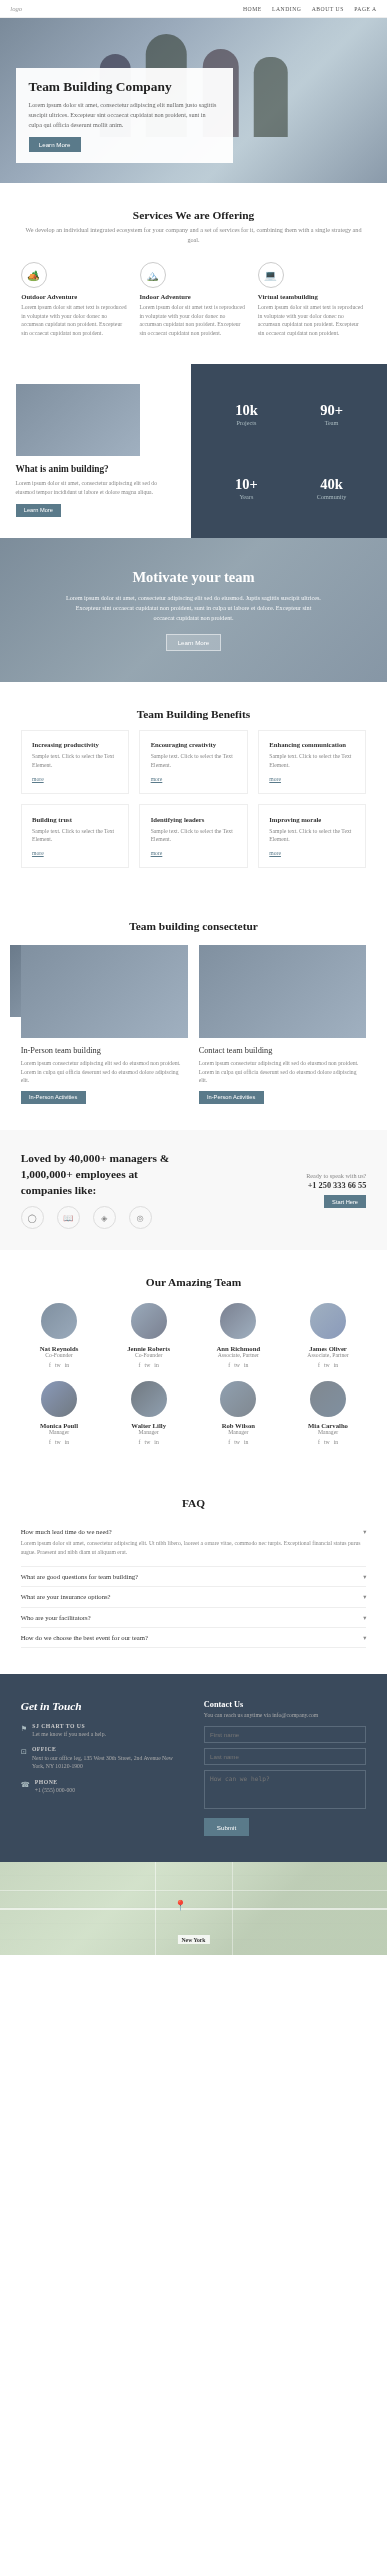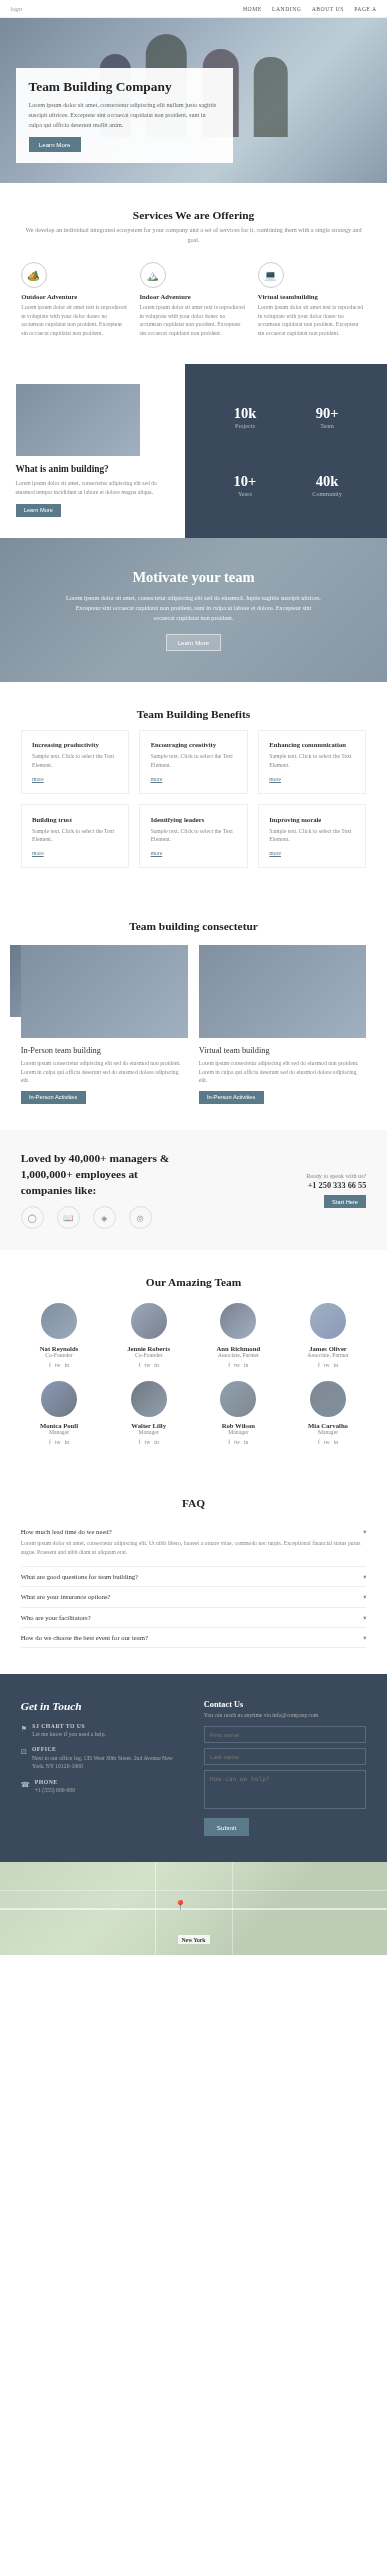--- a/index.html
+++ b/index.html
@@ -24,21 +24,21 @@
     .section-subtitle { text-align: center; font-size: 6.2px; color: #888; margin-bottom: 18px; line-height: 1.5; }
 
     .services-grid { display: flex; gap: 10.3px; justify-content: center; flex-wrap: wrap; }
     .service-card { flex: 1; min-width: 93px; max-width: 108px; }
     .service-icon { width: 26px; height: 26px; border-radius: 50%; border: 1px solid #ccc; display: flex; align-items: center; justify-content: center; margin-bottom: 5.2px; font-size: 10.3px; color: #666; }
     .service-name { font-size: 6.7px; font-weight: bold; color: #333; margin-bottom: 3.1px; }
     .service-desc { font-size: 5.7px; color: #888; line-height: 1.5; }
     .what-left { flex: 1; padding: 20.7px 15.5px; }
     .what-title { font-size: 9.3px; font-weight: bold; color: #222; margin-bottom: 5.2px; }
     .what-text { font-size: 5.7px; color: #888; line-height: 1.5; margin-bottom: 7.7px; }
-    .what-right { background: #3a4a5c; flex: 1; display: grid; grid-template-columns: 1fr 1fr; padding: 24px; gap: 10.3px; align-items: center; }
+    .what-right { background: #3a4a5c; flex: 1; display: grid; grid-template-columns: 1fr 1fr; padding: 18px; gap: 10.3px; align-items: center; }
     .stat-item { text-align: center; color: #fff; }
     .stat-number { font-size: 14.5px; font-weight: bold; }
     .stat-label { font-size: 6.2px; color: #aabbc0; }
     .what-img { width: 103px; height: 77px; background: linear-gradient(135deg, #9ba4b0, #b8c4d0); margin-bottom: 7.7px; }
 
     
     .motivate-section { position: relative; background: linear-gradient(135deg, #8a9ba8, #aabbc5); padding: 31px 20.7px; text-align: center; color: #fff; min-height: 129px; }
     .motivate-title { font-size: 14.5px; font-weight: bold; margin-bottom: 7.7px; }
     .motivate-text { font-size: 6.2px; line-height: 1.6; max-width: 258px; margin: 0 auto 10.3px; opacity: 0.9; }
 
@@ -241,21 +241,21 @@
   <h2 class="section-title">Team building consectetur</h2>
   <div class="experiences-grid" id="experiences-grid">
       <div class="exp-card exp-wrapper">
     <div class="exp-img" style="background:linear-gradient(135deg,#8090a0,#a0b0c0);"></div>
     <h3 class="exp-title">In-Person team building</h3>
     <p class="exp-text">Lorem ipsum consectetur adipiscing elit sed do eiusmod non proident. Lorem in culpa qui officia deserunt sed do eiusmod dolore adipiscing elit.</p>
     <button class="btn-secondary">In-Person Activities</button>
   <div style="position: absolute; left: -10.3px; top: 0px; width: 36px; height: 72px; background: linear-gradient(135deg, rgb(106, 122, 138), rgb(138, 154, 170)); z-index: -1;"></div></div>
       <div class="exp-card exp-wrapper">
     <div class="exp-img" style="background:linear-gradient(135deg,#8090a0,#a0b0c0);"></div>
-    <h3 class="exp-title">Virtual team building</h3>
+    <h3 class="exp-title">Contact team building</h3>
     <p class="exp-text">Lorem ipsum consectetur adipiscing elit sed do eiusmod non proident. Lorem in culpa qui officia deserunt sed do eiusmod dolore adipiscing elit.</p>
     <button class="btn-secondary">In-Person Activities</button>
   </div>
     </div>
 </div>
 
 <div class="loved-section">
   <div>
     <p class="loved-text">Loved by 40,000+ managers &amp; 1,000,000+ employees at companies like:</p>
     <div class="icons-full-row" id="loved-icons">

